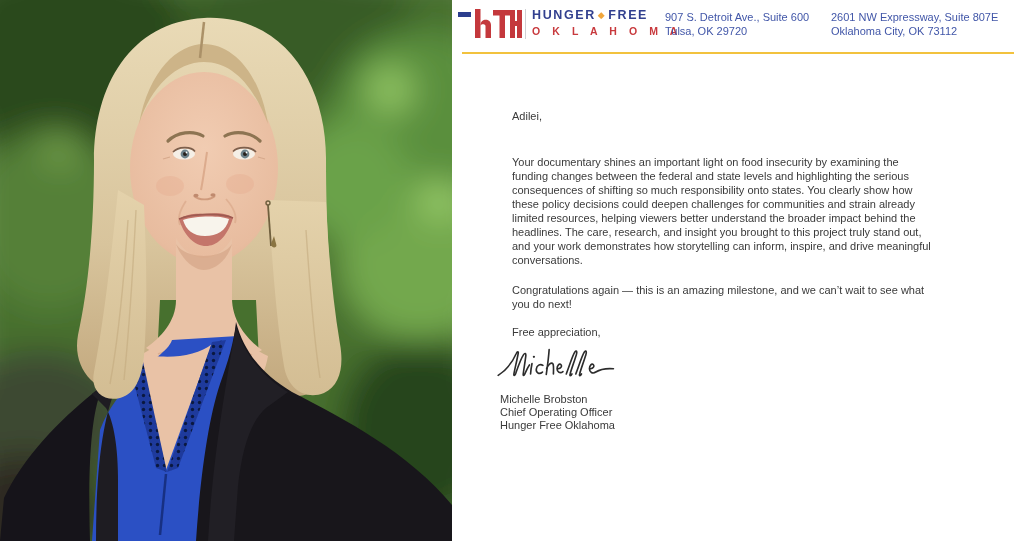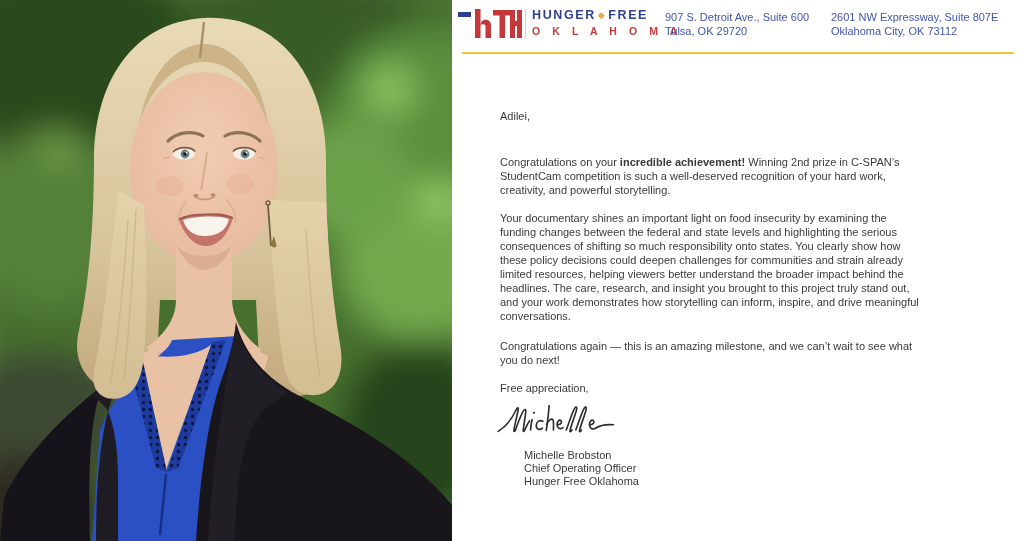--- a/index.html
+++ b/index.html
@@ -17,30 +17,30 @@
   .logo-divider { position:absolute; left:73px; top:9px; width:1px; height:30px; background:#d0d0d4; }
   .brand { position:absolute; left:80px; top:9px; line-height:1; }
   .brand-top { font-size:12.5px; font-weight:bold; letter-spacing:1.6px; color:#32408f; white-space:nowrap; }
   .brand-sep { color:#f0a63c; font-size:9px; padding:0 2px; vertical-align:1px; }
   .brand-bottom { margin-top:4px; font-size:10.5px; font-weight:bold; letter-spacing:4.6px; color:#c8393d; white-space:nowrap;text-align:center; }
   .addr { position:absolute; top:10px; font-size:11px; line-height:14px; color:#4156a8; white-space:pre; }
   .addr-tulsa { left:213px; }
   .addr-okc { left:379px; }
   .gold-rule { position:absolute; left:10px; top:52px; width:552px; height:2px; background:#f2c23e; }
   .letter-body { position:absolute; left:48px; top:109px; width:505px; color:#3a3a3a; font-size:11px; line-height:14px; }
-  .para { white-space:pre; }
+  .para { white-space:pre;margin-left:12px; }
   .salutation { margin-bottom:32px; }
   .p1 { margin-bottom:14px; }
   .p2 { margin-bottom:16px; }
   .p3 { margin-bottom:13px; }
   .p4 { margin-bottom:14px; }
   .closing { margin-bottom:4px; }
   .bold { font-weight:bold; }
   .signature { margin:0 0 10px -6px; display:block; }
-  .signer div { line-height:13px; white-space:pre;margin-left:24px; }
+  .signer div { line-height:13px; white-space:pre; }
 </style>
 </head>
 <body>
 
 <div class="stage">
 
   <div class="photo">
     <svg width="452" height="541" viewBox="0 0 452 541" preserveAspectRatio="none" role="img">
       <defs>
         <filter id="bgblur" x="-20%" y="-20%" width="140%" height="140%">
@@ -183,23 +183,20 @@
     </div>
 
     <div class="addr addr-tulsa"><span>907 S. Detroit Ave., Suite 600</span><br><span>Tulsa, OK 29720</span></div>
     <div class="addr addr-okc"><span>2601 NW Expressway, Suite 807E</span><br><span>Oklahoma City, OK 73112</span></div>
 
     <div class="gold-rule"></div>
 
     <div class="letter-body">
       <div class="para salutation">Adilei,</div>
 
-      <div class="para p1"><span>Congratulations on your </span><span class="bold">incredible achievement!</span><span> Winning 2nd prize in C-SPAN’s
-StudentCam competition is such a well-deserved recognition of your hard work,
-creativity, and powerful storytelling.</span></div>
 
       <div class="para p2">Your documentary shines an important light on food insecurity by examining the
 funding changes between the federal and state levels and highlighting the serious
 consequences of shifting so much responsibility onto states. You clearly show how
 these policy decisions could deepen challenges for communities and strain already
 limited resources, helping viewers better understand the broader impact behind the
 headlines. The care, research, and insight you brought to this project truly stand out,
 and your work demonstrates how storytelling can inform, inspire, and drive meaningful
 conversations.</div>
       <div class="para p4">Congratulations again — this is an amazing milestone, and we can’t wait to see what

